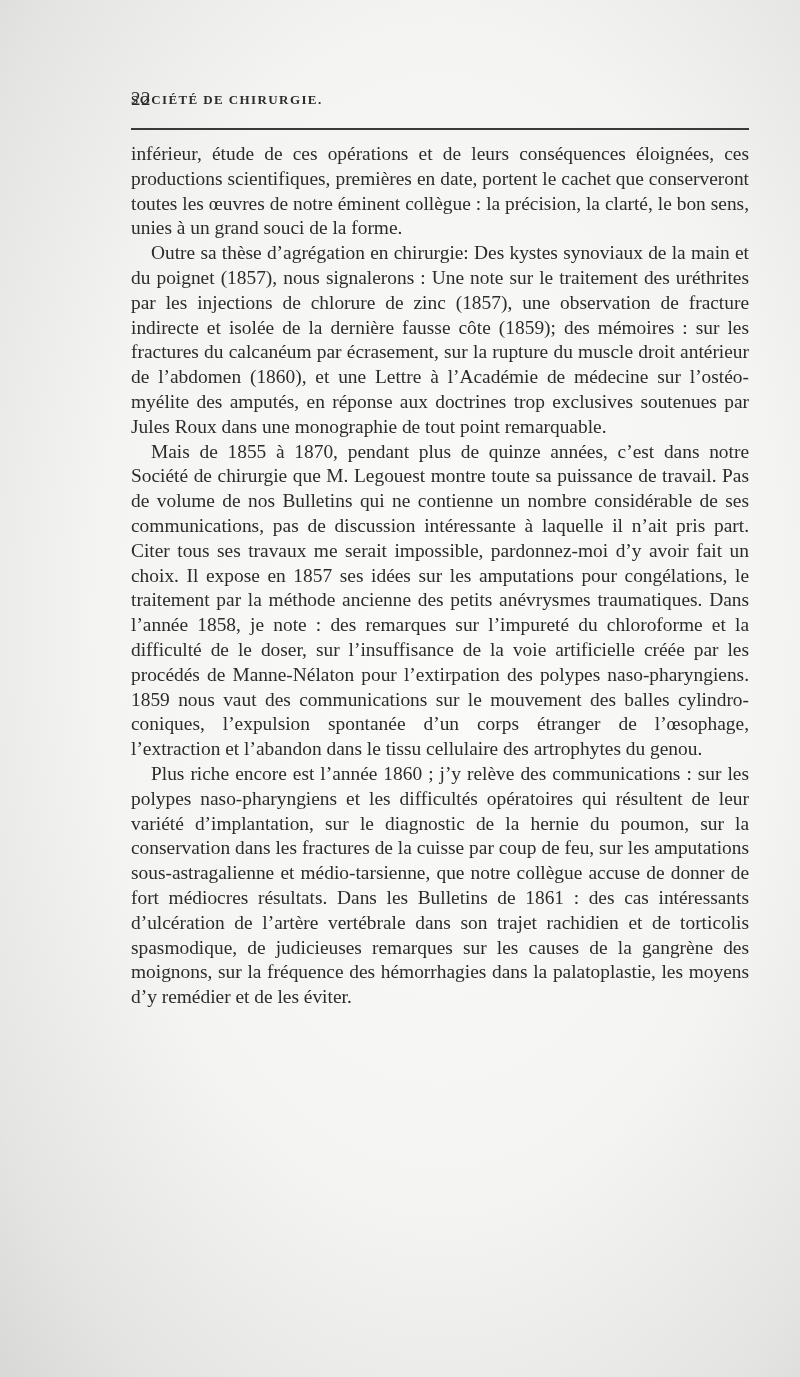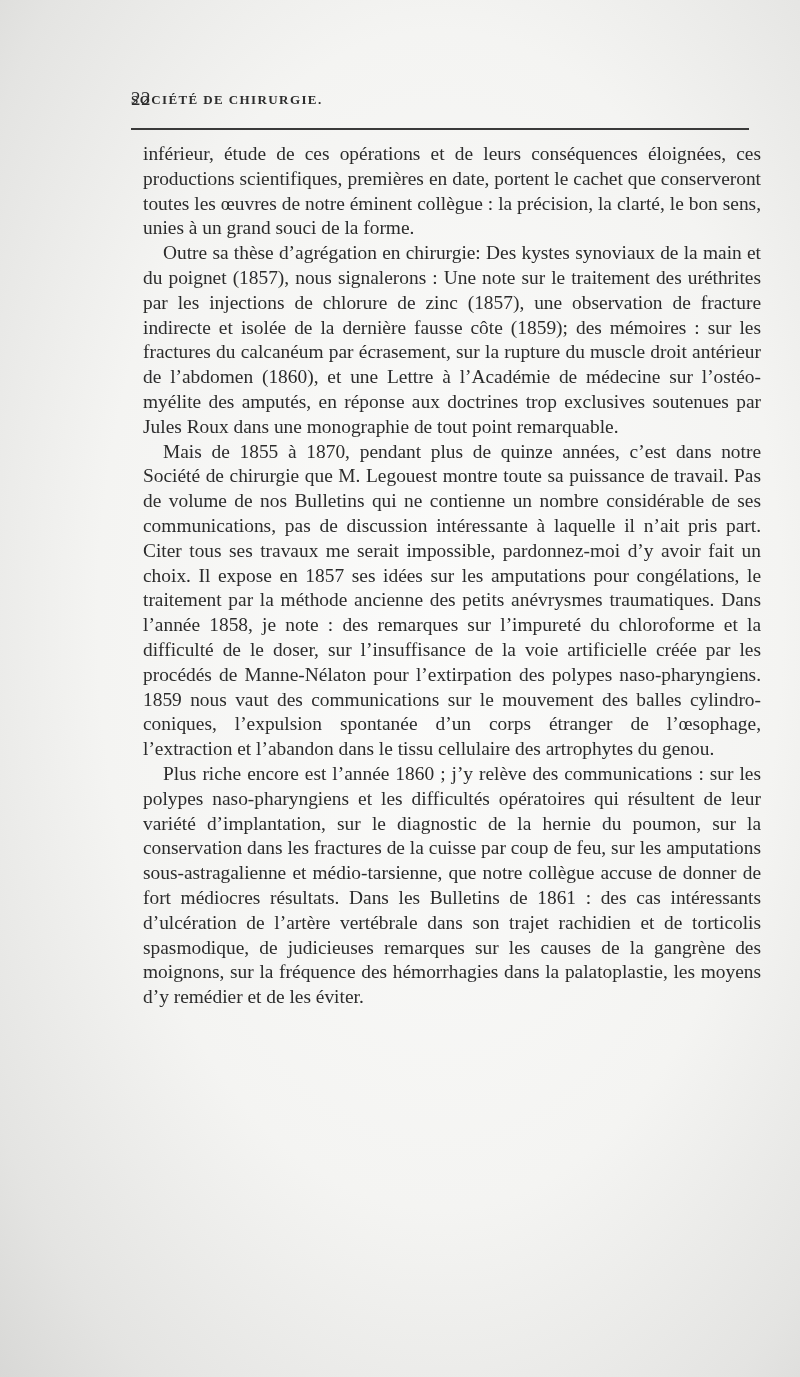--- a/index.html
+++ b/index.html
@@ -47,21 +47,20 @@
       height: 2px;
       background: #3a3a3a;
       width: 618px;
     }
     .body-text {
       margin-top: 12px;
       width: 618px;
       font-size: 19.4px;
       line-height: 24.8px;
       text-align: justify;
-      margin-left: 12px;
     }
     .body-text p {
       margin: 0;
     }
     .body-text p.indent {
       text-indent: 20px;
       font-family: Liberation Serif, serif;
     }
   </style>
 </head>

